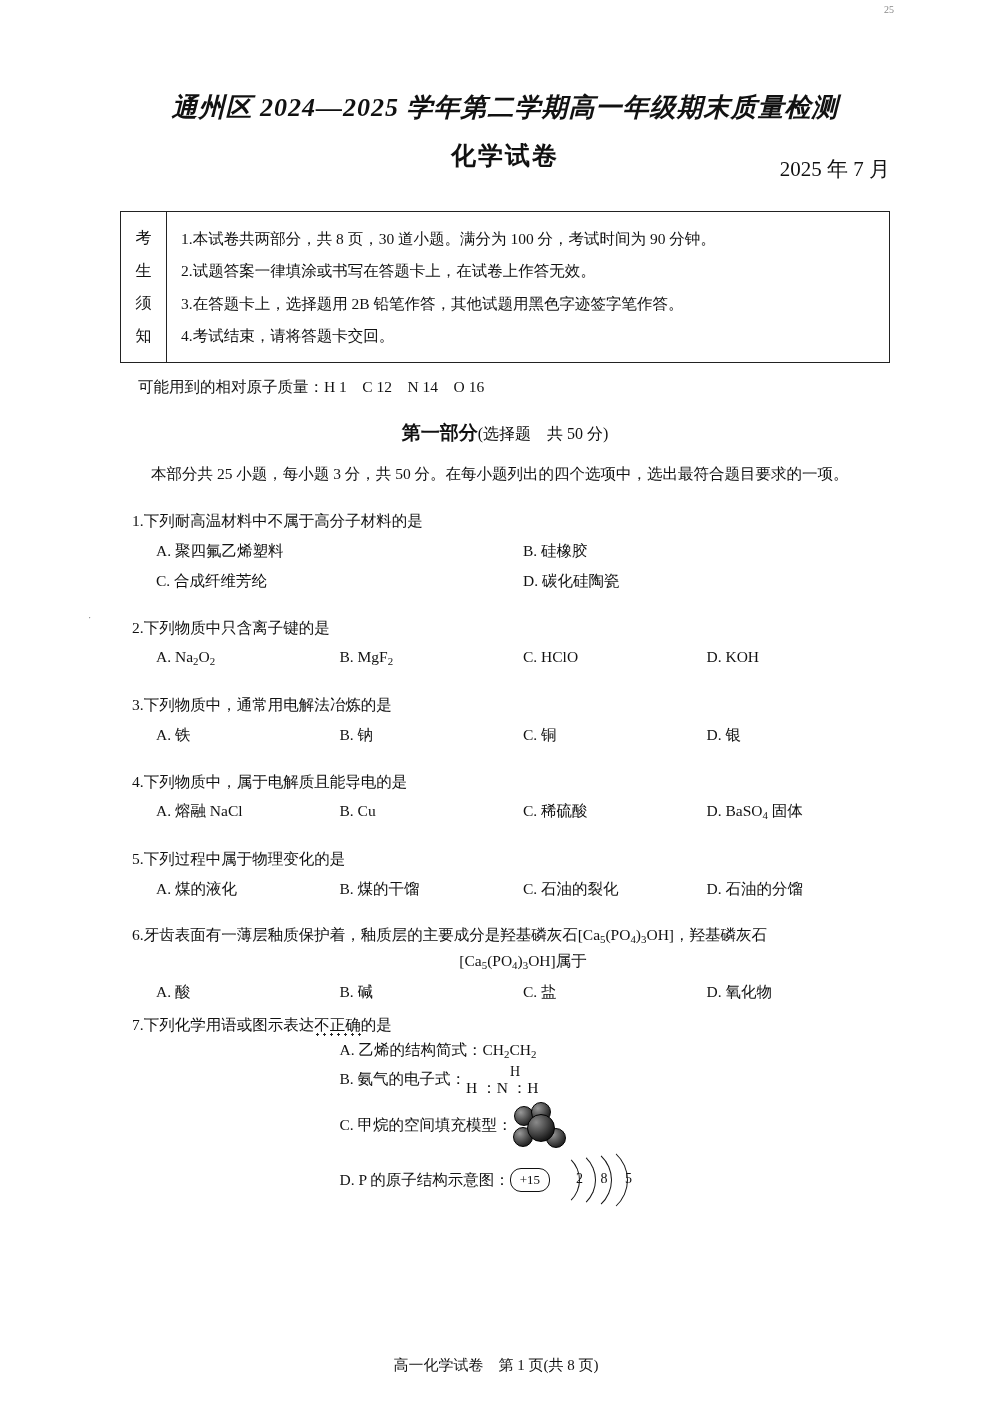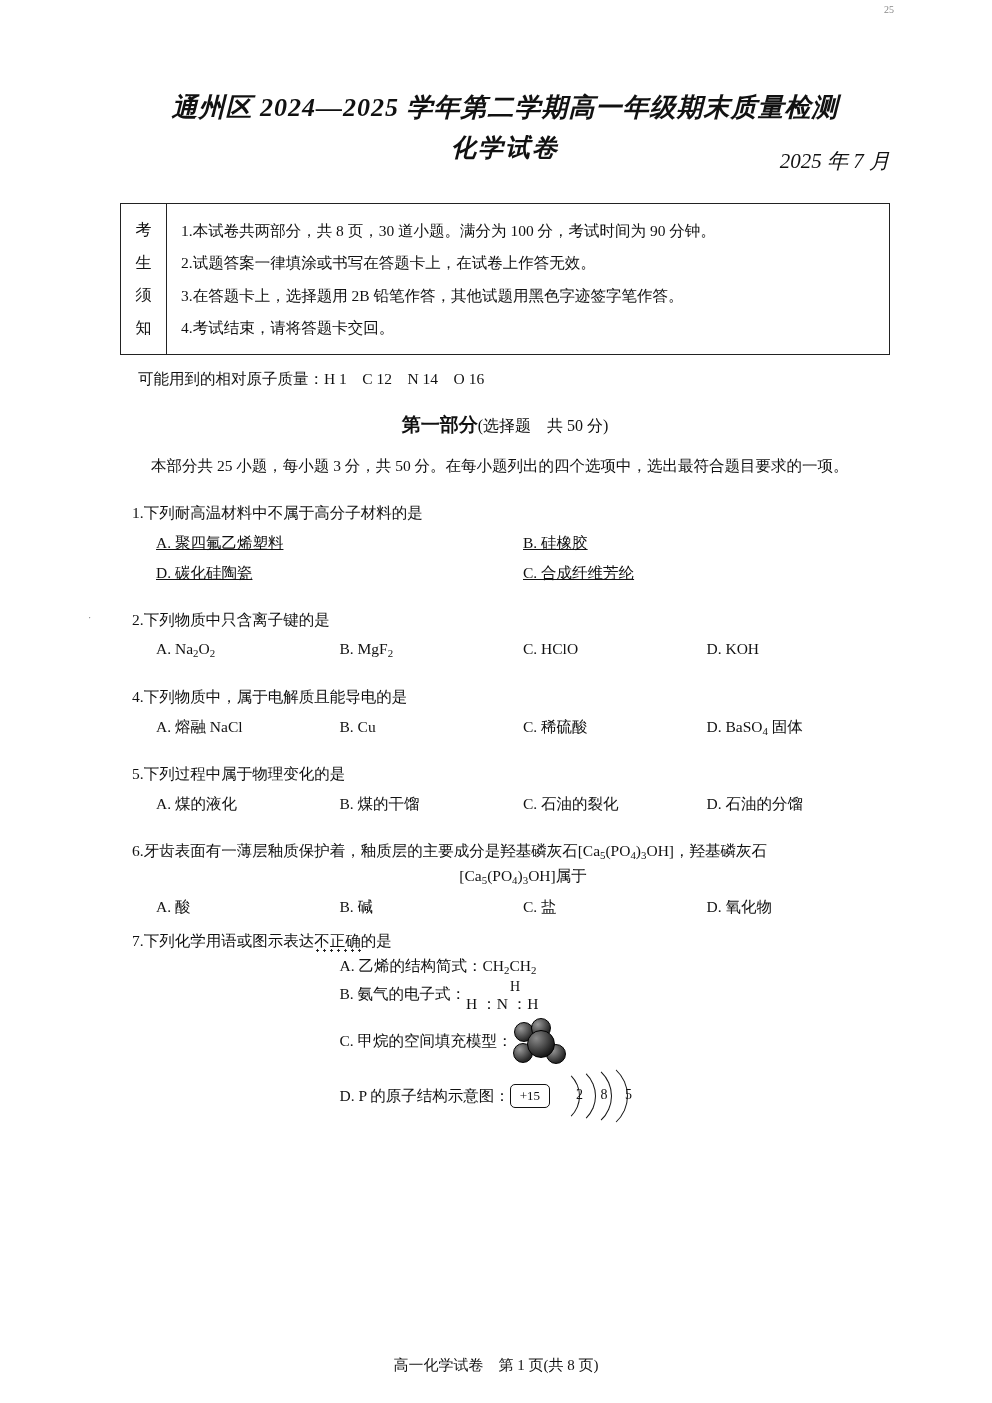--- a/index.html
+++ b/index.html
@@ -40,22 +40,21 @@
     font-size: 26px;
     font-weight: bold;
     letter-spacing: 1px;
     margin: 10px 0 4px 0;
     font-family: "Liberation Serif", "DejaVu Serif", serif;
     font-style: italic;
   }
   .subtitle-row {
     position: relative;
     height: 46px;
-    margin-top: 6px;
-    font-style: italic;
+    margin-top: 14px;
   }
   .title-sub {
     text-align: center;
     font-size: 25px;
     font-weight: bold;
     letter-spacing: 2px;
   }
   .exam-date {
     position: absolute;
     right: 0;
@@ -123,21 +122,21 @@
   .q-cont {
     padding-left: 36px;
     text-align: center;
   }
   .opts {
     display: flex;
     padding-left: 36px;
     margin-top: 5px;
     font-size: 15.5px;
   }
-  .opts.two > div { width: 50%; text-decoration: underline; }
+  .opts.two > div { width: 50%; }
   .opts.four > div { width: 25%; }
   sub { font-size: 70%; vertical-align: -0.3em; }
   .u-dotted {
     position: relative;
   }
   .u-dotted::after {
     content: "";
     position: absolute;
     left: 0; right: 0;
     bottom: -3px;
@@ -196,21 +195,21 @@
     display: inline-block;
     width: 150px;
     height: 62px;
     vertical-align: middle;
   }
   .atom-diagram .nucleus {
     position: absolute;
     left: 0; top: 18px;
     width: 38px; height: 22px;
     border: 1.3px solid #111;
-    border-radius: 5px;
+    border-radius: 11px;
     font-size: 13px;
     text-align: center;
     line-height: 21px;
   }
   .atom-diagram .shell {
     position: absolute;
     border: 1.3px solid #111;
     border-radius: 50%;
     border-left-color: transparent;
     border-top-color: transparent;
@@ -282,35 +281,44 @@
 
     <div class="part-desc">本部分共 25 小题，每小题 3 分，共 50 分。在每小题列出的四个选项中，选出最符合题目要求的一项。</div>
 
     <div class="q">
       <div class="q-stem"><span>1.</span><span>下列耐高温材料中不属于高分子材料的是</span></div>
       <div class="opts two">
         <div>A. 聚四氟乙烯塑料</div>
         <div>B. 硅橡胶</div>
       </div>
       <div class="opts two">
+        <div>C. 合成纤维芳纶</div>
         <div>D. 碳化硅陶瓷</div>
-        <div>C. 合成纤维芳纶</div>
       </div>
     </div>
 
     <div class="q">
       <div class="q-stem"><span>2.</span><span>下列物质中只含离子键的是</span></div>
       <div class="opts four">
         <div>A. Na<sub>2</sub>O<sub>2</sub></div>
         <div>B. MgF<sub>2</sub></div>
         <div>C. HClO</div>
         <div>D. KOH</div>
       </div>
     </div>
 
+    <div class="q">
+      <div class="q-stem"><span>3.</span><span>下列物质中，通常用电解法冶炼的是</span></div>
+      <div class="opts four">
+        <div>A. 铁</div>
+        <div>B. 钠</div>
+        <div>C. 铜</div>
+        <div>D. 银</div>
+      </div>
+    </div>
 
     <div class="q">
       <div class="q-stem"><span>4.</span><span>下列物质中，属于电解质且能导电的是</span></div>
       <div class="opts four">
         <div>A. 熔融 NaCl</div>
         <div>B. Cu</div>
         <div>C. 稀硫酸</div>
         <div>D. BaSO<sub>4</sub> 固体</div>
       </div>
     </div>

